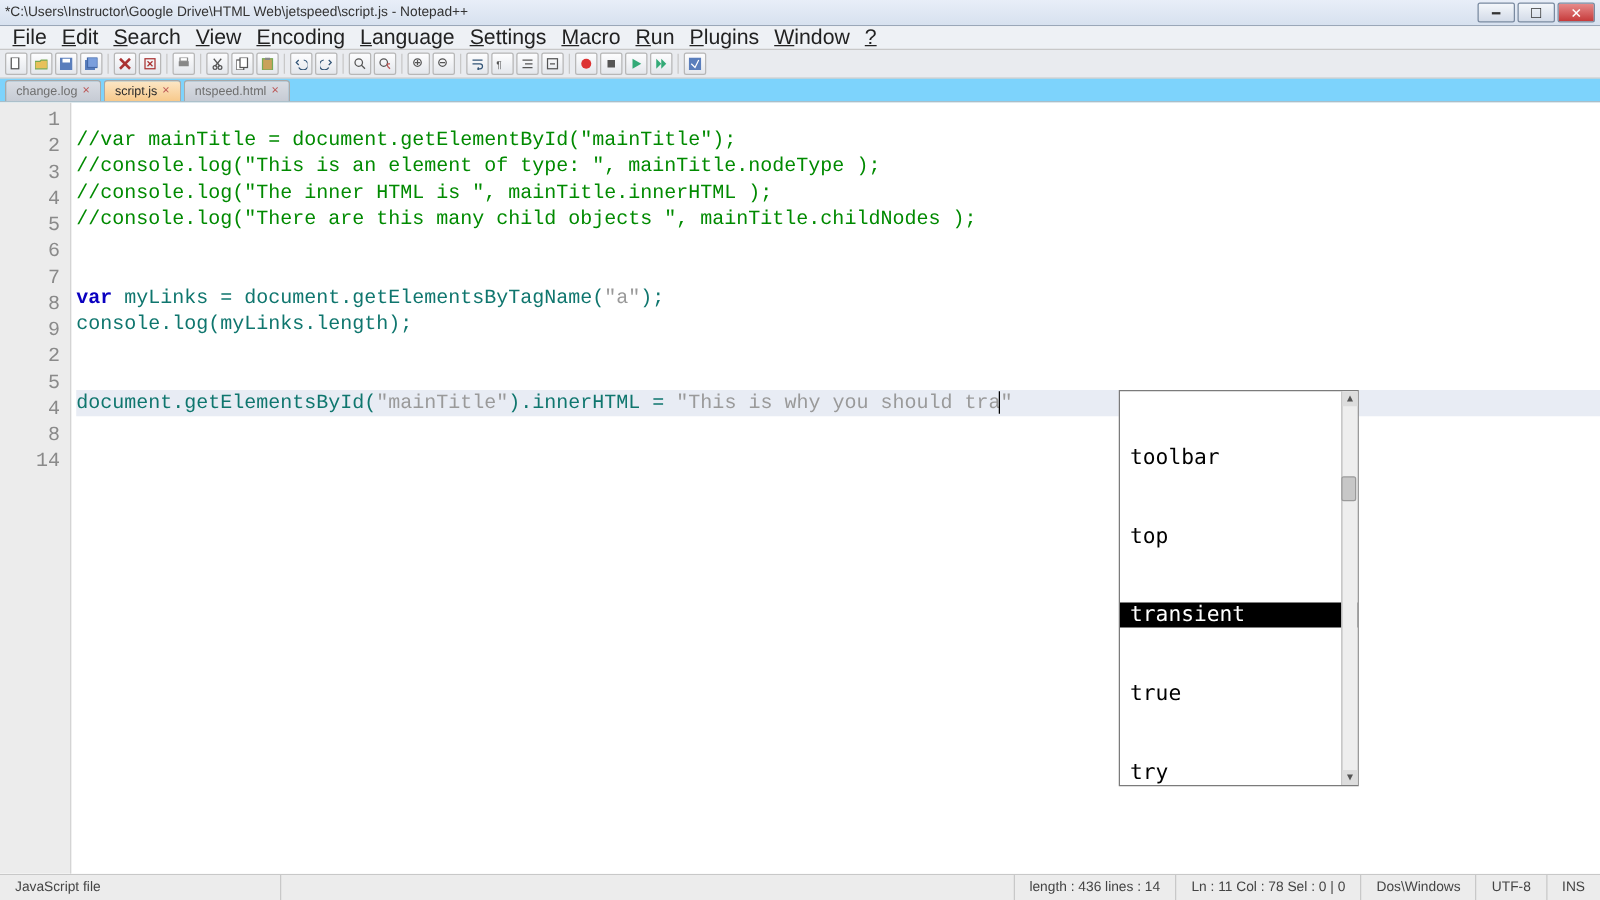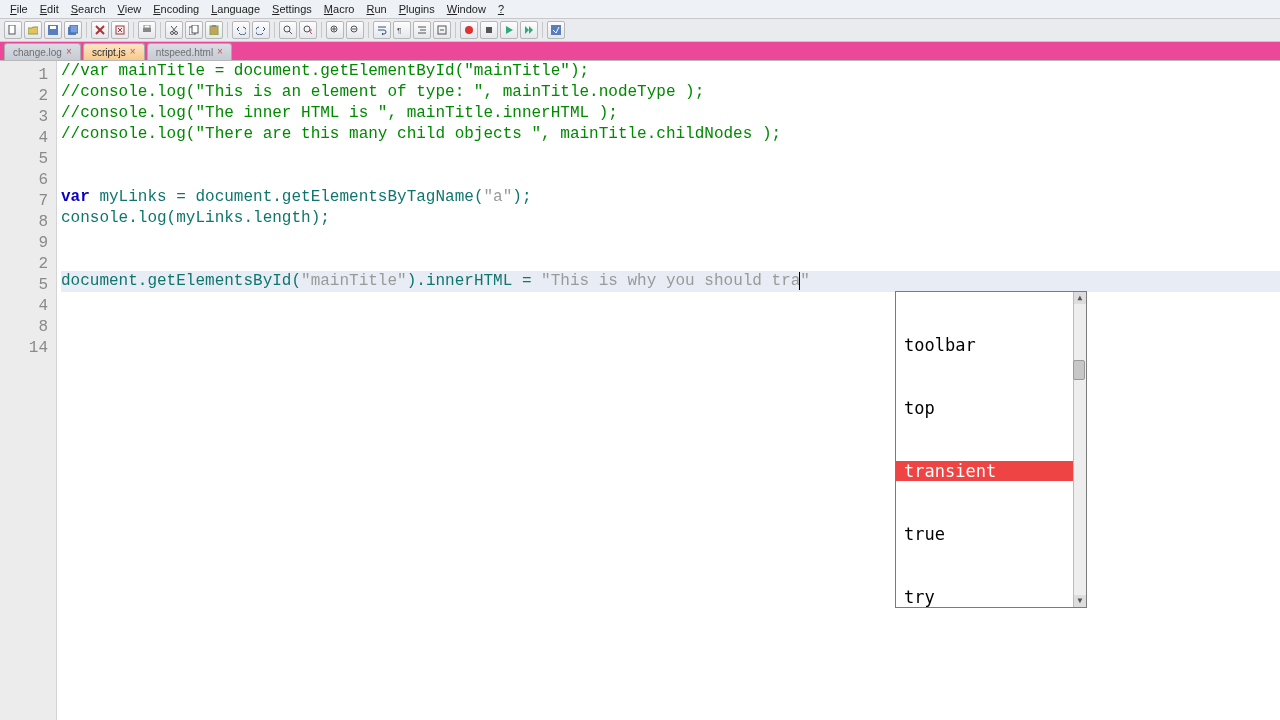--- a/index.html
+++ b/index.html
@@ -3,64 +3,71 @@
 <meta charset="utf-8">
 <style>
   html,body{margin:0;padding:0;font-family:"Segoe UI",Tahoma,sans-serif;font-size:11px;background:#f0f0f0;overflow:hidden;}
   .window{width:1280px;height:720px;display:flex;flex-direction:column;background:#fff;}
   
   .titlebar{height:20px;background:linear-gradient(#e8eef8,#d7e1ef);display:flex;align-items:center;padding:0 4px;font-size:11px;color:#333;border-bottom:1px solid #9aa7b8;}
   .titlebar .spacer{flex:1;}
   .titlebar .winbtn{width:28px;height:14px;margin-left:2px;display:flex;align-items:center;justify-content:center;border:1px solid #7a8aa0;border-radius:2px;background:linear-gradient(#f4f7fb,#d3dbe8);cursor:pointer;}
   .titlebar .winbtn.close{background:linear-gradient(#e78b8b,#c63a3a);color:#fff;}
   
-  .menubar{height:18px;background:#eef1f5;border-bottom:1px solid #c8c8c8;display:flex;align-items:center;padding:0 4px;font-size:11px;color:#222;}
+  .menubar{height:18px;background:#eef1f5;border-bottom:1px solid #c8c8c8;display:flex;align-items:center;padding:0 4px;font-size:17px;color:#222;}
   .menubar span{padding:0 6px;cursor:pointer;}
   .menubar span u{text-decoration:underline;}
   
   .toolbar{height:22px;background:#e9ebef;border-bottom:1px solid #c8c8c8;display:flex;align-items:center;padding:0 4px;gap:2px;}
   .toolbar .btn{width:16px;height:16px;border:1px solid #b7b7b7;border-radius:2px;background:linear-gradient(#fdfdfe,#e4e7ec);display:flex;align-items:center;justify-content:center;cursor:pointer;}
   .toolbar .sep{width:1px;height:16px;background:#c8c8c8;margin:0 2px;}
   .toolbar svg{width:10px;height:10px;}
   .toolbar .dot{width:8px;height:8px;border-radius:50%;}
   
-  .tabstrip{height:18px;background:#ec4899;display:flex;align-items:flex-end;padding-left:4px;border-bottom:1px solid #b8b8b8;font-size:10px;}
+  .tabstrip{height:18px;background:#7dd3fc;display:flex;align-items:flex-end;padding-left:4px;border-bottom:1px solid #b8b8b8;font-size:10px;}
   .tab{height:16px;padding:0 18px 0 8px;border:1px solid #a9a9a9;border-bottom:none;border-top-left-radius:3px;border-top-right-radius:3px;margin-right:2px;display:flex;align-items:center;position:relative;cursor:pointer;}
   .tab.inactive{background:linear-gradient(#d9dde4,#c6cbd4);color:#6e6e6e;}
   .tab.active{background:linear-gradient(#fce6c5,#f7c98b);color:#2a2a2a;font-weight:500;}
   .tab .x{position:absolute;right:4px;top:2px;width:10px;height:10px;color:#b55;}
   
   .editor{flex:1;display:flex;background:#ffffff;position:relative;font-family:Consolas,"Courier New",monospace;font-size:16px;line-height:21px;overflow:hidden;}
   .gutter{width:48px;background:#ececec;color:#8a8a8a;text-align:right;padding:4px 8px 0 0;border-right:1px solid #d4d4d4;user-select:none;}
   .gutter div{height:21px;}
-  .code{flex:1;padding:0 0 0 4px;position:relative;white-space:pre;color:#000;}
+  .code{flex:1;padding:20px 0 0 4px;position:relative;white-space:pre;color:#000;}
   .code .row{height:21px;}
   .code .hl{background:#e8ecf4;}  
   .kw{color:#0a00c0;font-weight:bold;}
   .com{color:#008a00;}
   .str{color:#9a9a9a;}
   .id{color:#0f766e;}
   .cursorbar{display:inline-block;width:1px;height:18px;background:#000;vertical-align:middle;margin-left:-1px;}
   
   .ac{position:absolute;background:#fff;border:1px solid #7b7b7b;font-family:Consolas,monospace;font-size:17px;line-height:20px;}
   .ac .item{padding:0 8px;white-space:pre;cursor:pointer;margin-top:43px;}
-  .ac .item.sel{background:#ef4444;color:#fff;}
+  .ac .item.sel{background:#000000;color:#fff;}
   .ac .sb{position:absolute;right:0;top:0;bottom:0;width:12px;background:#eee;border-left:1px solid #bbb;}
   .ac .thumb{position:absolute;right:1px;width:10px;height:18px;background:#c7c7c7;border:1px solid #9a9a9a;border-radius:2px;}
   .ac .arrow{position:absolute;right:0;width:12px;height:12px;background:#ddd;display:flex;align-items:center;justify-content:center;font-size:8px;color:#555;}
   
   .statusbar{height:20px;background:#ececec;border-top:1px solid #c8c8c8;display:flex;align-items:center;font-size:11px;color:#444;}
   .statusbar .cell{padding:0 12px;border-right:1px solid #c8c8c8;height:100%;display:flex;align-items:center;}
   .statusbar .flex{flex:1;}
 </style>
 </head>
 <body>
 
 <div class="window">
 
+  <div class="titlebar">
+    <span>*C:\Users\Instructor\Google Drive\HTML Web\jetspeed\script.js - Notepad++</span>
+    <div class="spacer"></div>
+    <div class="winbtn">━</div>
+    <div class="winbtn">☐</div>
+    <div class="winbtn close">✕</div>
+  </div>
 
   <div class="menubar" id="menubar">
       <span><u>F</u>ile</span>
       <span><u>E</u>dit</span>
       <span><u>S</u>earch</span>
       <span><u>V</u>iew</span>
       <span><u>E</u>ncoding</span>
       <span><u>L</u>anguage</span>
       <span><u>S</u>ettings</span>
       <span><u>M</u>acro</span>
@@ -247,14 +254,23 @@
         <div>9</div>
         <div>2</div>
         <div>5</div>
         <div>4</div>
         <div>8</div>
         <div>14</div>
       </div>
     <div class="code" id="code"><div class="row"><span class="com">//var mainTitle = document.getElementById("mainTitle");</span></div><div class="row"><span class="com">//console.log("This is an element of type: ", mainTitle.nodeType );</span></div><div class="row"><span class="com">//console.log("The inner HTML is ", mainTitle.innerHTML );</span></div><div class="row"><span class="com">//console.log("There are this many child objects ", mainTitle.childNodes );</span></div><div class="row"></div><div class="row"></div><div class="row"><span class="kw">var</span><span class="id"> myLinks = document.getElementsByTagName(</span><span class="str">"a"</span><span class="id">);</span></div><div class="row"><span class="id">console.log(myLinks.length);</span></div><div class="row"></div><div class="row"></div><div class="row hl"><span class="id">document.getElementsById(</span><span class="str">"mainTitle"</span><span class="id">).innerHTML = </span><span class="str">"This is why you should tra</span><span class="cursorbar"></span><span class="str">"</span></div><div class="row"></div><div class="row"></div><div class="row"></div><div class="ac" style="left: 838px; top: 230px; width: 190px;"><div class="item">toolbar</div><div class="item">top</div><div class="item sel">transient</div><div class="item">true</div><div class="item">try</div><div class="sb"><div class="arrow" style="top: 0px;">▲</div><div class="thumb" style="top: 68px;"></div><div class="arrow" style="bottom: 0px;">▼</div></div></div></div>
   </div>
 
+  <div class="statusbar">
+    <div class="cell" style="min-width:200px">JavaScript file</div>
+    <div class="cell flex"></div>
+    <div class="cell">length : 436   lines : 14</div>
+    <div class="cell">Ln : 11   Col : 78   Sel : 0 | 0</div>
+    <div class="cell">Dos\Windows</div>
+    <div class="cell">UTF-8</div>
+    <div class="cell" style="border-right:none">INS</div>
+  </div>
 
 </div>
 
 </body></html>

